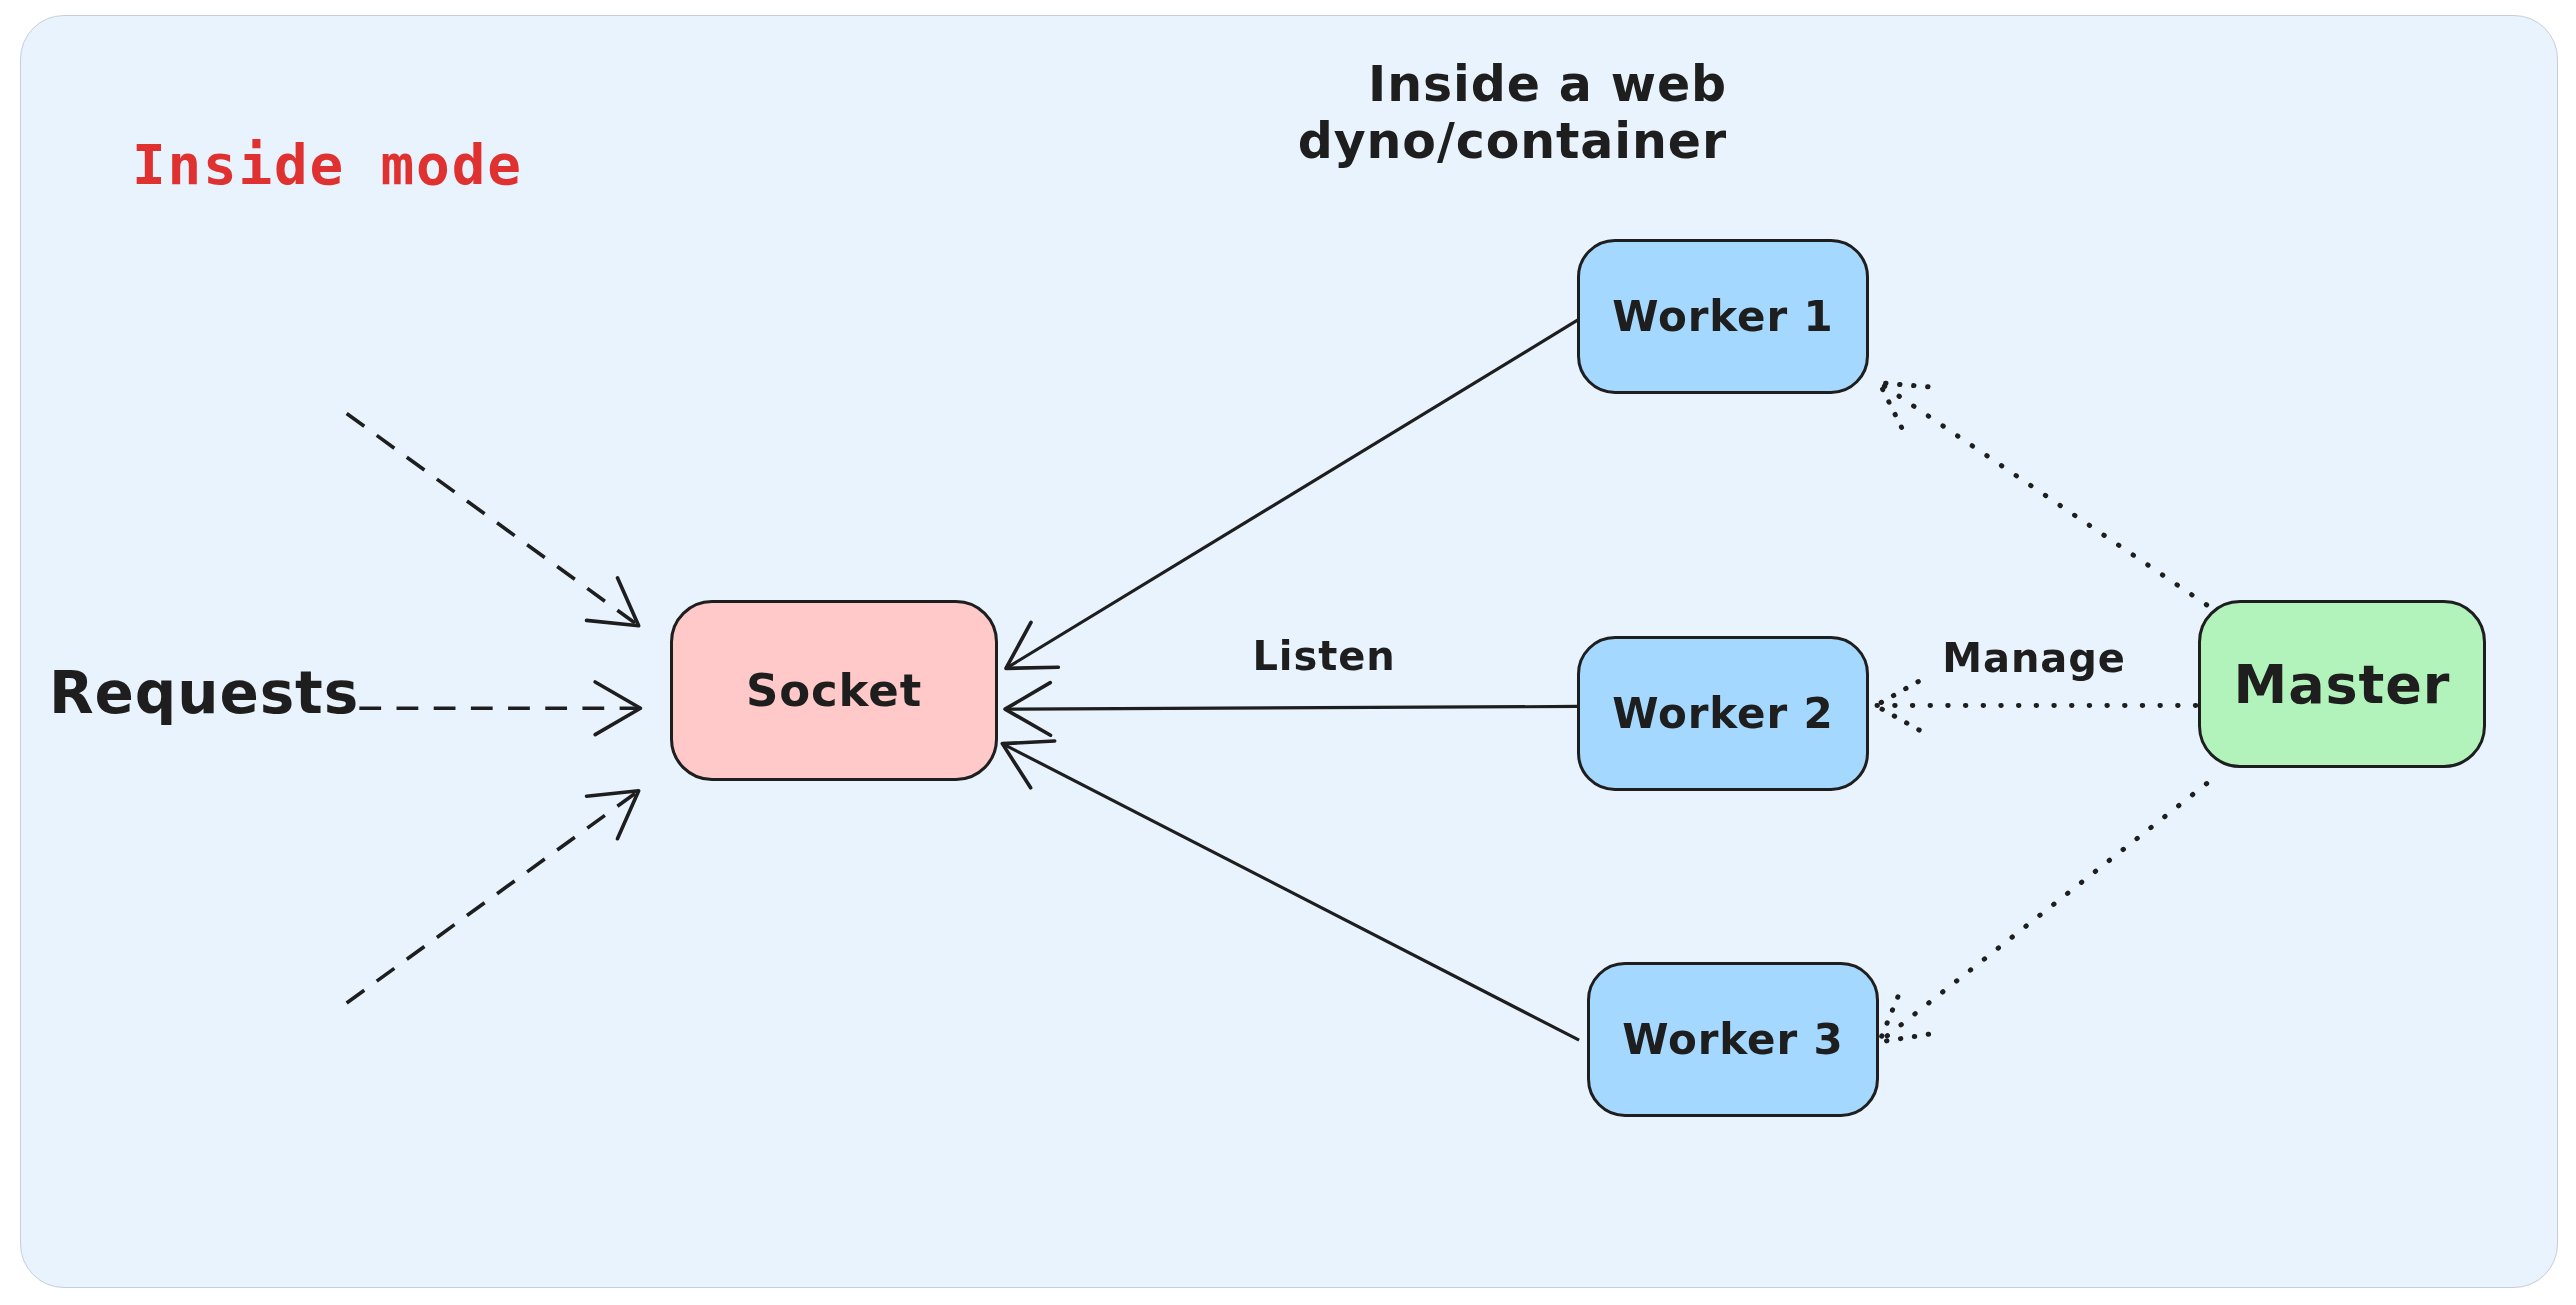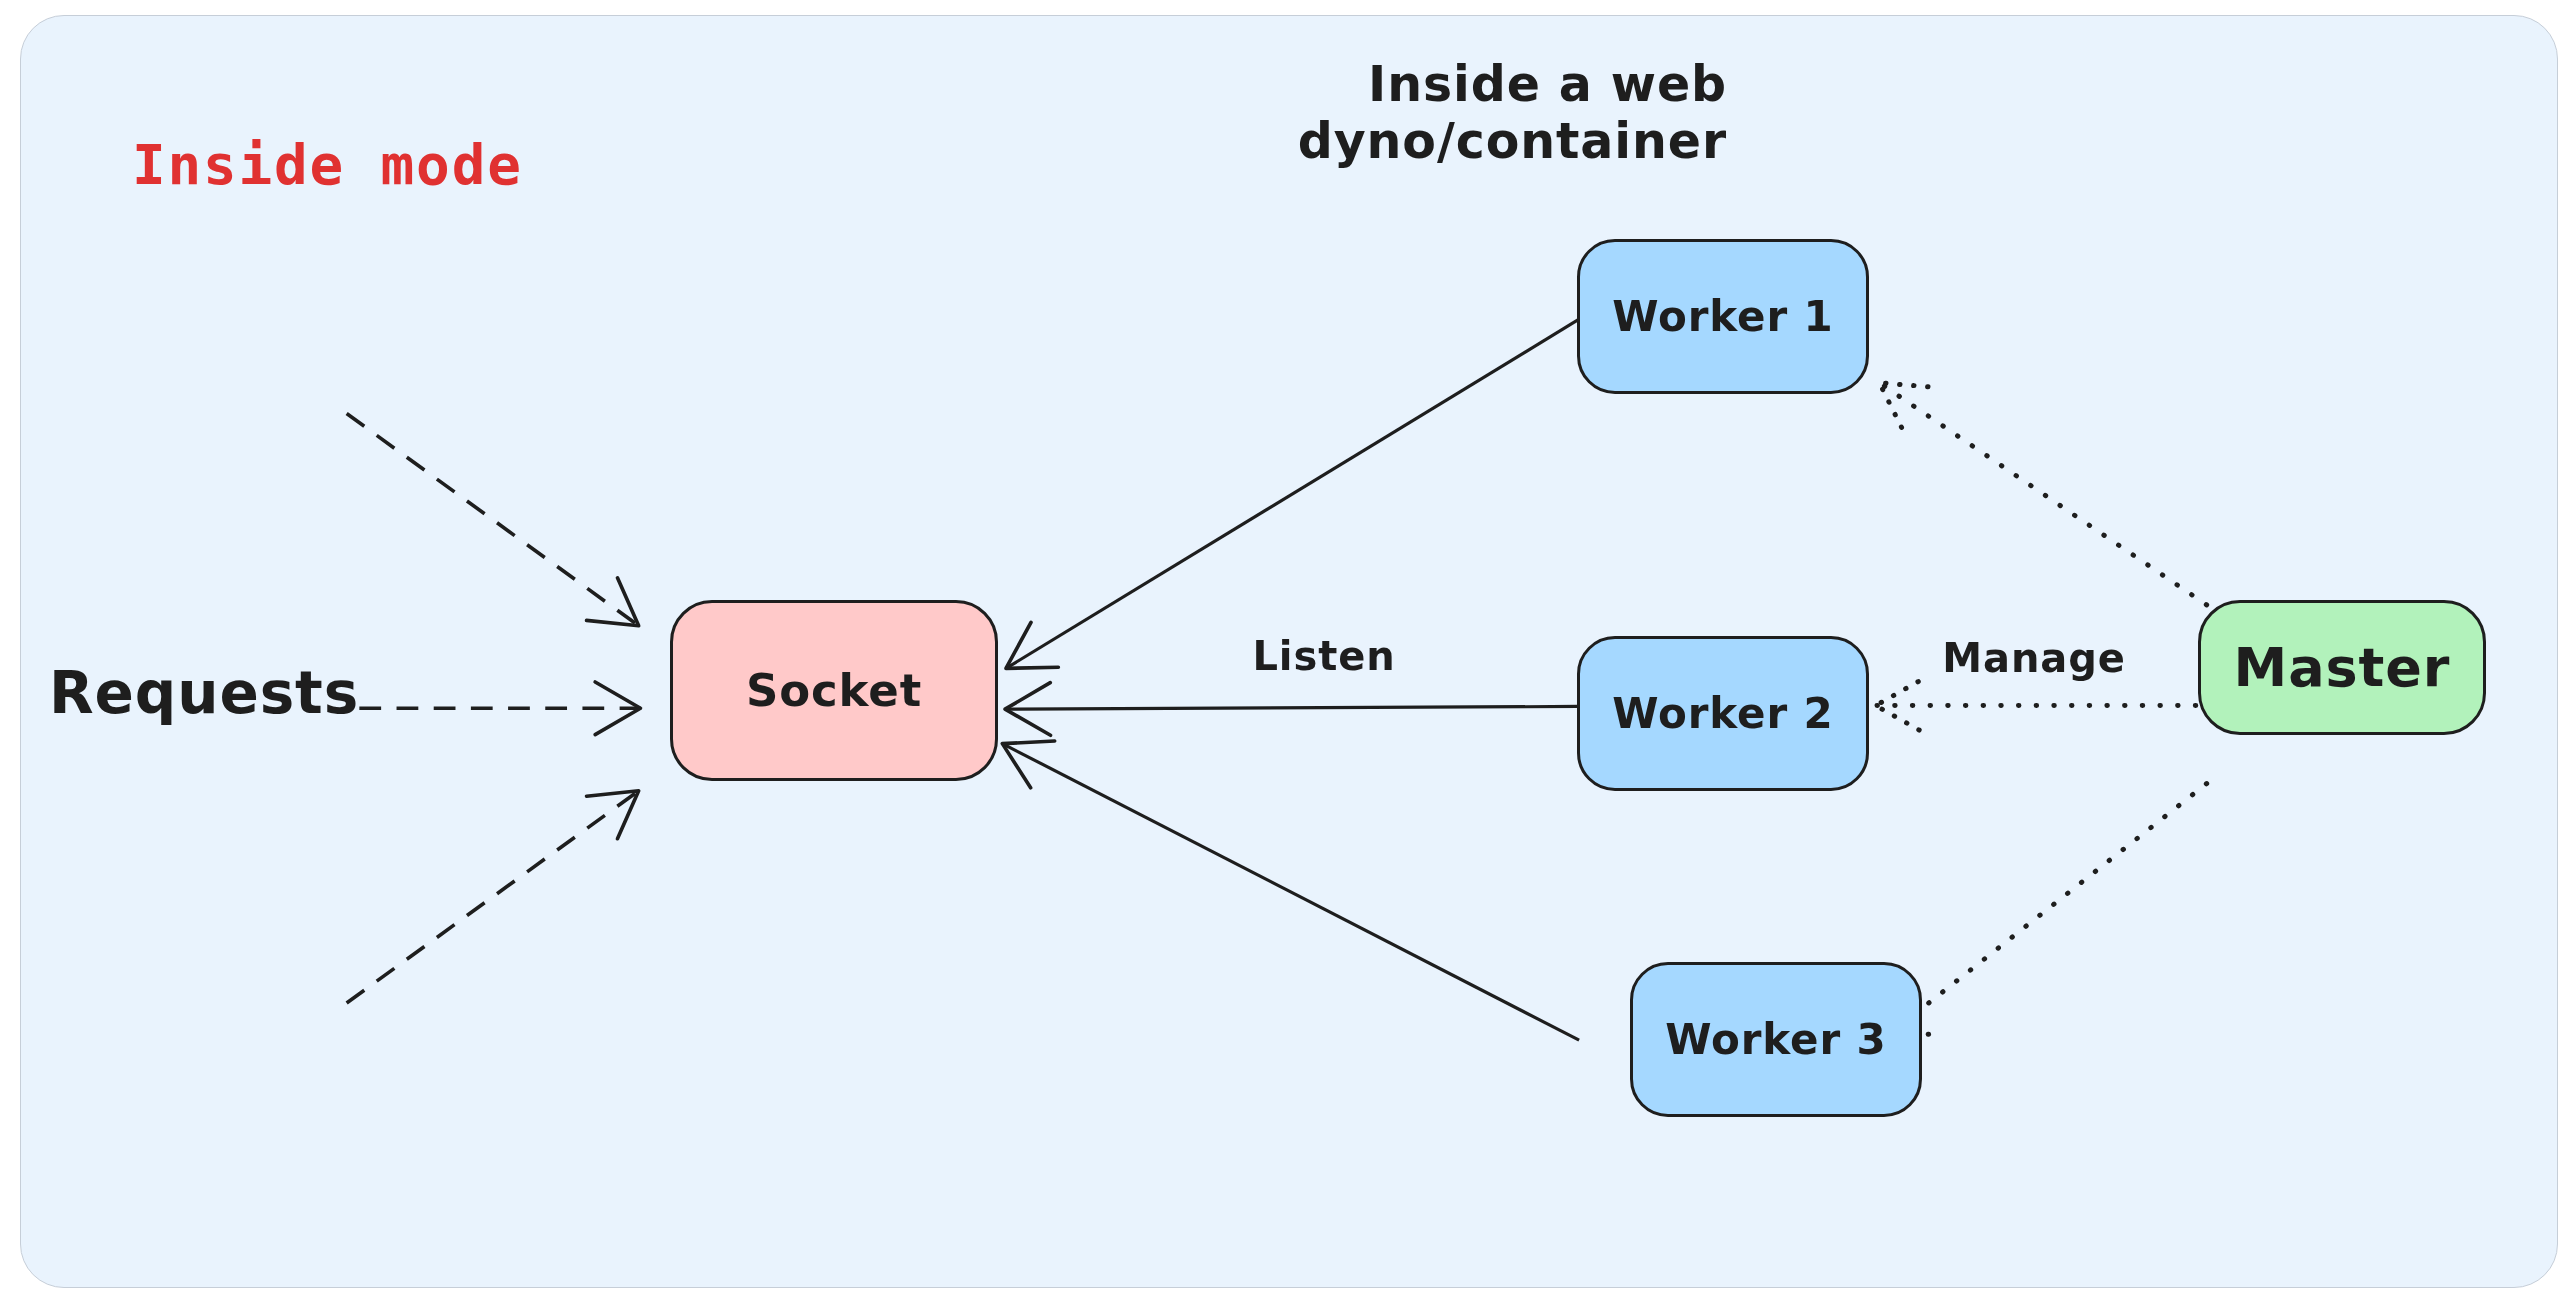--- a/index.html
+++ b/index.html
@@ -29,22 +29,22 @@
 
   .node{
     position:absolute;display:flex;align-items:center;justify-content:center;
     border:3.2px solid var(--stroke);color:var(--stroke);
     font-weight:600;letter-spacing:0.9px;
   }
   .node-socket{left:670px;top:600px;width:328px;height:181px;border-radius:42px;background:var(--socket-fill);font-size:45px;}
   .node-worker{width:292px;height:155px;border-radius:38px;background:var(--worker-fill);font-size:42px;}
   .node-worker1{left:1577px;top:239px;}
   .node-worker2{left:1577px;top:636px;}
-  .node-worker3{left:1630px;top:962px;}
-  .node-master{left:2198px;top:600px;width:288px;height:135px;border-radius:42px;background:var(--master-fill);font-size:54px;text-align:right;}
+  .node-worker3{left:1587px;top:962px;}
+  .node-master{left:2198px;top:600px;width:288px;height:168px;border-radius:42px;background:var(--master-fill);font-size:54px;text-align:right;}
 
   .lbl{position:absolute;color:var(--stroke);font-weight:600;}
   .lbl-title{left:929px;top:56px;width:798px;text-align:right;font-size:49px;letter-spacing:0.9px;}
   .lbl-mode{left:132px;top:132px;font-family:"DejaVu Sans Mono",monospace;font-weight:700;font-size:56px;color:var(--accent-red);letter-spacing:1.8px;}
   .lbl-requests{left:49px;top:659px;font-size:58px;letter-spacing:0.9px;}
   .lbl-edge{font-size:40px;width:272px;text-align:center;letter-spacing:0.9px;}
   .lbl-listen{left:1188px;top:633px;}
   .lbl-manage{left:1898px;top:635px;}
 </style>
 </head>

